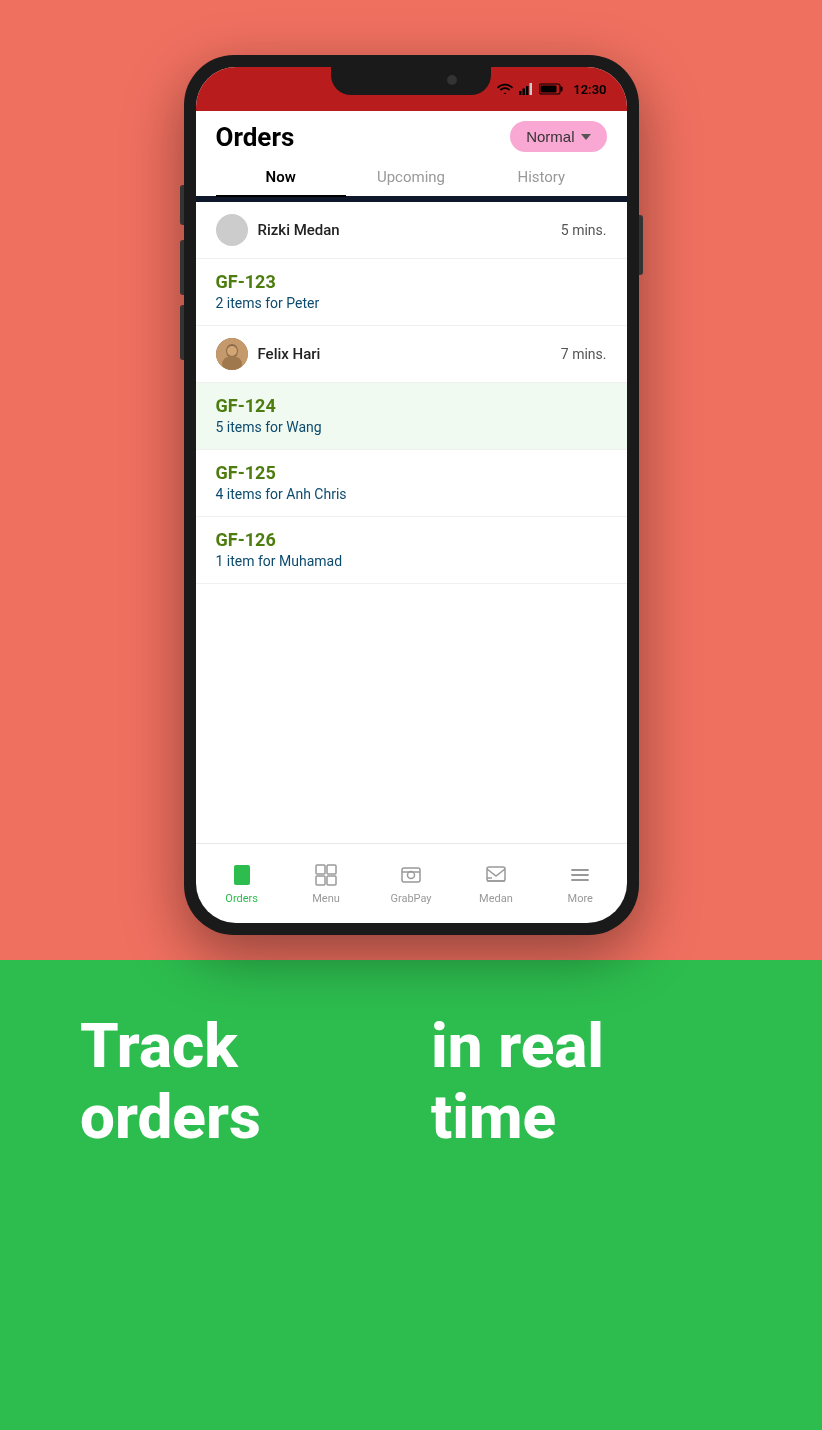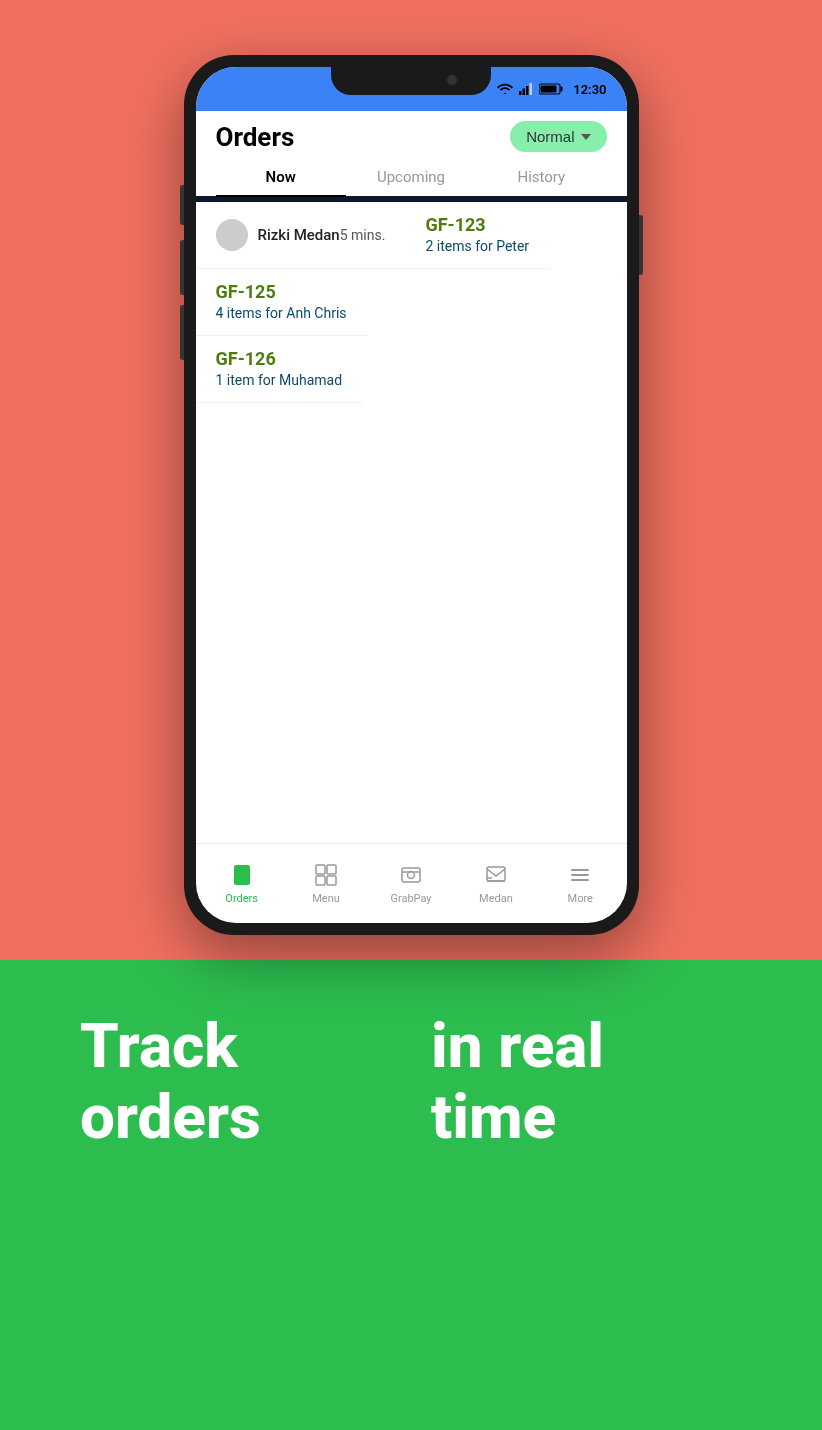--- a/index.html
+++ b/index.html
@@ -54,21 +54,21 @@
       height: 100%;
       background: #fff;
       border-radius: 40px;
       overflow: hidden;
       display: flex;
       flex-direction: column;
     }
 
     
     .status-bar {
-      background: #3b82f6;
+      background: #b91c1c;
       height: 44px;
       display: flex;
       align-items: center;
       justify-content: flex-end;
       padding: 0 20px;
       flex-shrink: 0;
       position: relative;
     }
 
     .notch-area {
@@ -114,21 +114,21 @@
       flex-shrink: 0;
     }
 
     .app-title {
       font-size: 26px;
       font-weight: 700;
       color: #000;
     }
 
     .filter-btn {
-      background: #86efac;
+      background: #f9a8d4;
       border: none;
       border-radius: 20px;
       padding: 7px 16px;
       display: flex;
       align-items: center;
       gap: 6px;
       font-size: 15px;
       color: #333;
       cursor: pointer;
     }
@@ -177,21 +177,21 @@
     
     .orders-list {
       flex: 1;
       overflow: hidden;
       display: flex;
       flex-direction: column;
     }
 
     .order-group {
       display: flex;
-      flex-direction: row;
+      flex-direction: column;
     }
 
     .courier-row {
       display: flex;
       align-items: center;
       justify-content: space-between;
       padding: 12px 20px;
       border-bottom: 1px solid #f0f0f0;
     }
 
@@ -411,20 +411,40 @@
               <span class="courier-name">Rizki Medan</span>
             </div>
             <span class="time-label">5 mins.</span>
           </div>
           <div class="order-detail">
             <div class="order-id">GF-123</div>
             <div class="order-desc">2 items for Peter</div>
           </div>
         </div>
 
+        <div class="order-group">
+          <div class="courier-row">
+            <div class="courier-info">
+              <div class="avatar avatar-felix">
+                <svg width="32" height="32" viewBox="0 0 32 32">
+                  <circle cx="16" cy="16" r="16" fill="#C49A6C"></circle>
+                  <ellipse cx="16" cy="13" rx="6" ry="7" fill="#8B6A4A"></ellipse>
+                  <ellipse cx="16" cy="26" rx="10" ry="8" fill="#A0784E"></ellipse>
+                  <circle cx="16" cy="13" r="5" fill="#D4A574"></circle>
+                </svg>
+              </div>
+              <span class="courier-name">Felix Hari</span>
+            </div>
+            <span class="time-label">7 mins.</span>
+          </div>
+          <div class="order-detail highlighted">
+            <div class="order-id">GF-124</div>
+            <div class="order-desc">5 items for Wang</div>
+          </div>
+        </div>
 
         <div class="order-group">
           <div class="order-detail">
             <div class="order-id">GF-125</div>
             <div class="order-desc">4 items for Anh Chris</div>
           </div>
         </div>
 
         <div class="order-group">
           <div class="order-detail">

